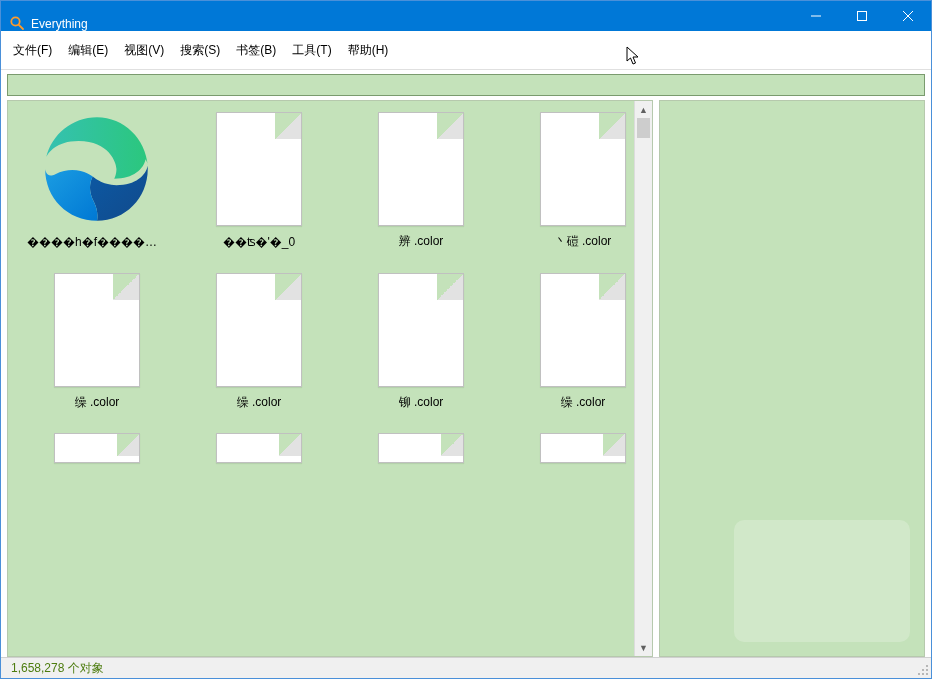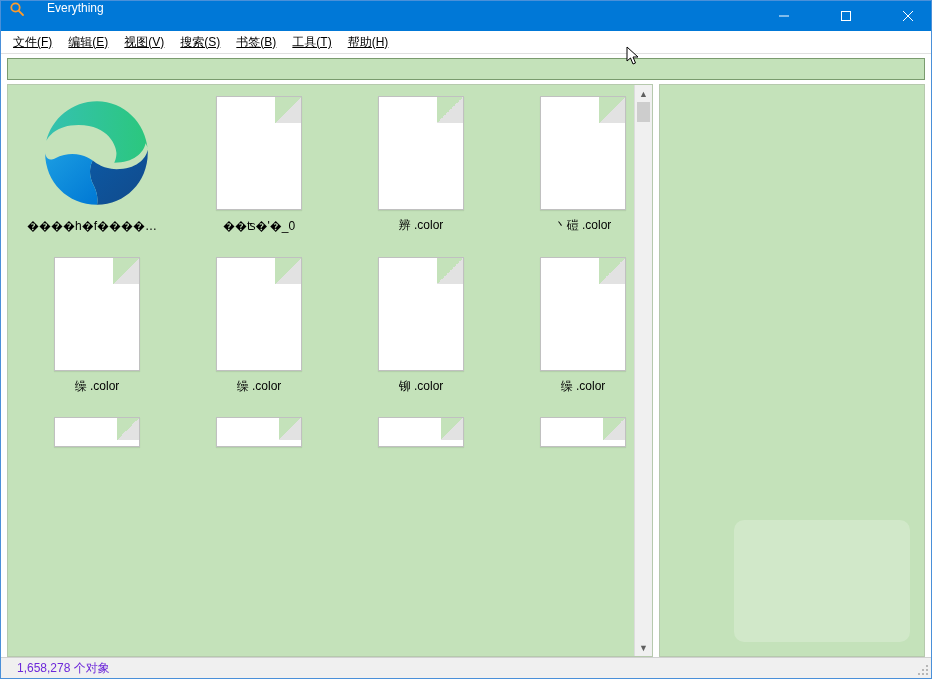--- a/index.html
+++ b/index.html
@@ -36,23 +36,22 @@
     border: 1px solid var(--outer-border);
     display: flex;
     flex-direction: column;
   }
   
   .titlebar {
     height: 30px;
     background: var(--titlebar-bg);
     color: var(--titlebar-fg);
     display: flex;
-    align-items: flex-start;
+    align-items: flex-end;
     flex: 0 0 30px;
-    gap: 16px;
   }
   .titlebar .app-icon {
     width: 16px;
     height: 16px;
     margin: 0 6px 0 8px;
     display: flex;
     align-items: center;
     justify-content: center;
   }
   .titlebar .title {
@@ -69,24 +68,23 @@
     color: #fff;
   }
   .titlebar .win-btn svg { stroke: #fff; }
   
   .menubar {
     height: 22px;
     background: var(--menubar-bg);
     color: var(--menubar-fg);
     display: flex;
     align-items: center;
-    padding: 0 4px;
+    padding: 8px 4px;
     flex: 0 0 22px;
     border-bottom: 1px solid #e0e0e0;
-    text-decoration: underline;
   }
   .menubar .menu-item {
     padding: 2px 8px;
   }
   
   .searchbar-wrap {
     padding: 4px 6px 4px 6px;
     background: var(--menubar-bg);
     flex: 0 0 auto;
   }
@@ -230,23 +228,23 @@
     background: rgba(255,255,255,0.22);
   }
   
   .statusbar {
     height: 20px;
     flex: 0 0 20px;
     background: var(--statusbar-bg);
     border-top: 1px solid #d0d0d0;
     display: flex;
     align-items: center;
-    padding: 0 2px 0 16px;
+    padding: 0 2px 0 10px;
     font-size: 12px;
-    color: #6d28d9;
+    color: #4d7c0f;
     position: relative;
   }
   .statusbar .grip {
     position: absolute;
     right: 2px;
     bottom: 2px;
     width: 12px;
     height: 12px;
   }
   

